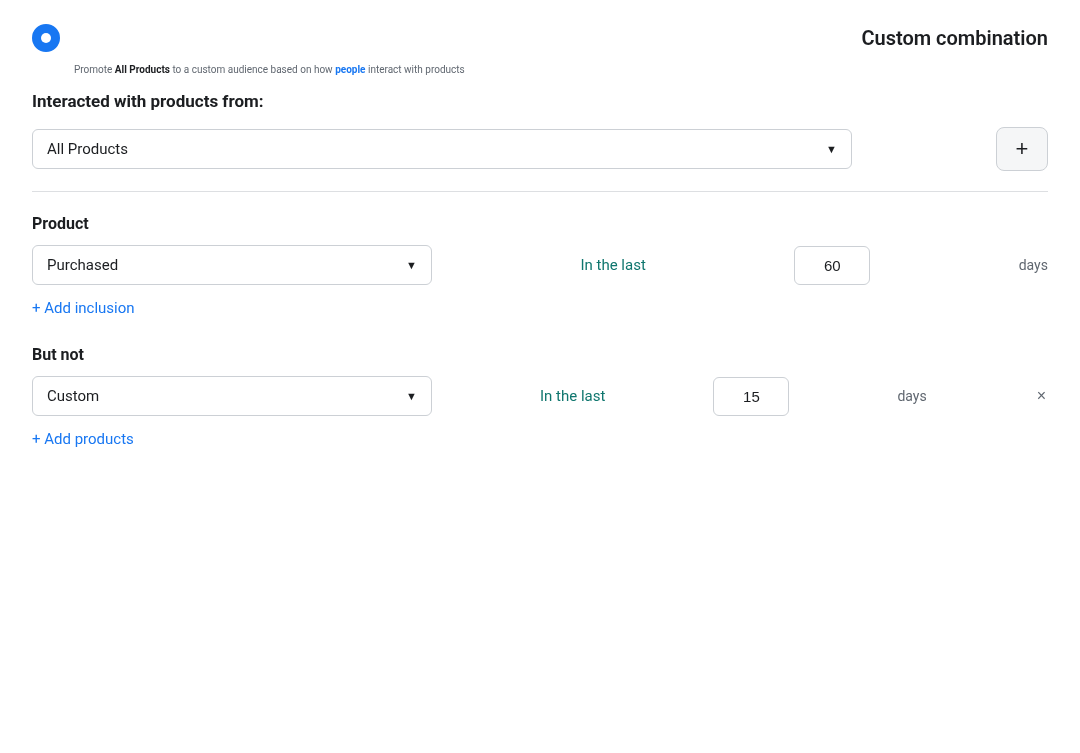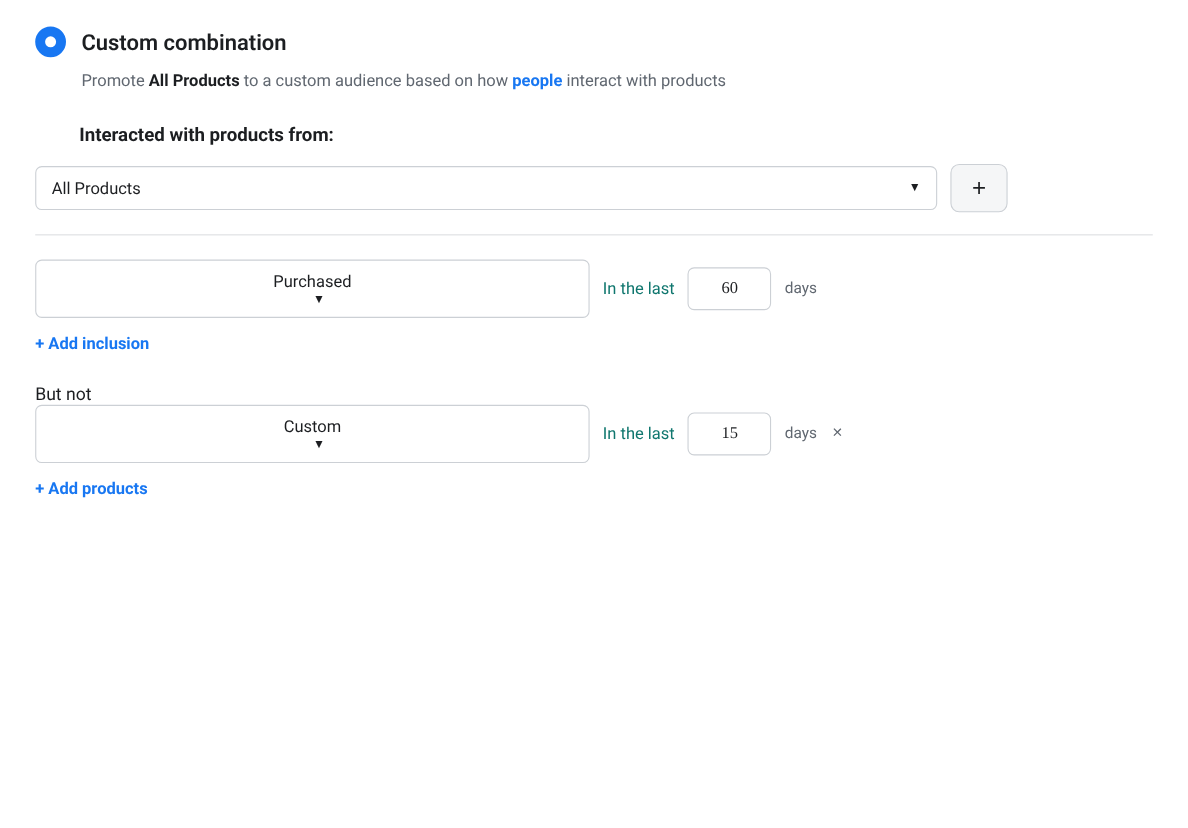--- a/index.html
+++ b/index.html
@@ -1,18 +1,19 @@
 <!DOCTYPE html>
 <html><head>
   <meta charset="utf-8">
   <style>
     * {
       box-sizing: border-box;
       margin: 0;
       padding: 0;
+      justify-content: space-between;
     }
 
     body {
       font-family: -apple-system, BlinkMacSystemFont, 'Segoe UI', Roboto, Helvetica, Arial, sans-serif;
       background: #ffffff;
       color: #1c1e21;
       font-size: 15px;
       padding: 24px 32px;
       max-width: 1080px;
     }
@@ -45,22 +46,22 @@
 
     .title {
       font-size: 20px;
       font-weight: 600;
       color: #1c1e21;
     }
 
     .subtitle {
       margin-left: 42px;
       color: #606770;
-      font-size: 15px;
-      margin-bottom: 28px;
+      font-size: 10px;
+      margin-bottom: 14px;
       line-height: 1.5;
     }
 
     .subtitle .bold {
       font-weight: 700;
       color: #1c1e21;
     }
 
     .subtitle .link {
       color: #1877f2;
@@ -72,21 +73,20 @@
       border: none;
       border-top: 1px solid #dddfe2;
       margin: 0 0 22px 0;
     }
 
     .section-label {
       font-size: 17px;
       font-weight: 700;
       color: #1c1e21;
       margin-bottom: 16px;
-      margin-left: 40px;
     }
 
     .field-label {
       font-size: 16px;
       font-weight: 700;
       color: #1c1e21;
       margin-bottom: 12px;
     }
 
     .interaction-row {
@@ -103,22 +103,21 @@
       border: 1.5px solid #ccd0d5;
       border-radius: 6px;
       padding: 10px 14px;
       background: #ffffff;
       cursor: pointer;
       font-size: 15px;
       color: #1c1e21;
     }
 
     .select-dropdown.medium {
-      width: 504px;
-      flex-direction: column;
+      width: 400px;
     }
 
     .dropdown-arrow {
       color: #1c1e21;
       font-size: 11px;
       margin-left: 12px;
     }
 
     .in-the-last {
       color: #0f766e;
@@ -128,42 +127,41 @@
 
     .days-input {
       border: 1.5px solid #ccd0d5;
       border-radius: 6px;
       padding: 10px 12px;
       font-size: 15px;
       color: #1c1e21;
       width: 76px;
       text-align: center;
       outline: none;
-      font-family: Liberation Serif, serif;
     }
 
     .days-label {
       color: #606770;
       font-size: 14px;
       white-space: nowrap;
     }
 
     .close-btn {
       color: #606770;
       font-size: 16px;
       cursor: pointer;
       background: none;
       border: none;
       padding: 0 2px;
     }
 
     .add-link {
       color: #1877f2;
       font-size: 15px;
-      font-weight: 700;
+      font-weight: 400;
       text-decoration: none;
       cursor: pointer;
       display: inline-block;
       margin-bottom: 28px;
     }
 
     .products-row {
       display: flex;
       align-items: center;
       gap: 12px;
@@ -198,23 +196,23 @@
       color: #1c1e21;
       font-weight: 400;
     }
 
     .but-not-section {
       margin-top: 0;
     }
 
     .but-not-label {
       font-size: 16px;
-      font-weight: 400;
-      color: #1c1e21;
-      margin-bottom: 0;
+      font-weight: 700;
+      color: #1c1e21;
+      margin-bottom: 12px;
     }
   </style>
 </head>
 <body>
 
 <div class="header-row">
   <div class="radio-circle">
     <div class="radio-inner"></div>
   </div>
   <span class="title">Custom combination</span>
@@ -231,20 +229,21 @@
       <span>All Products</span>
       <span class="dropdown-arrow">▼</span>
     </div>
     <button class="plus-btn">+</button>
   </div>
 </div>
 
 <hr class="section-divider">
 
 <div>
+  <div class="field-label">Product</div>
   <div class="interaction-row">
     <div class="select-dropdown medium">
       <span>Purchased</span>
       <span class="dropdown-arrow">▼</span>
     </div>
     <span class="in-the-last">In the last</span>
     <input class="days-input" type="text" value="60" style="">
     <span class="days-label">days</span>
   </div>
   <a class="add-link" href="#">+ Add inclusion</a>

